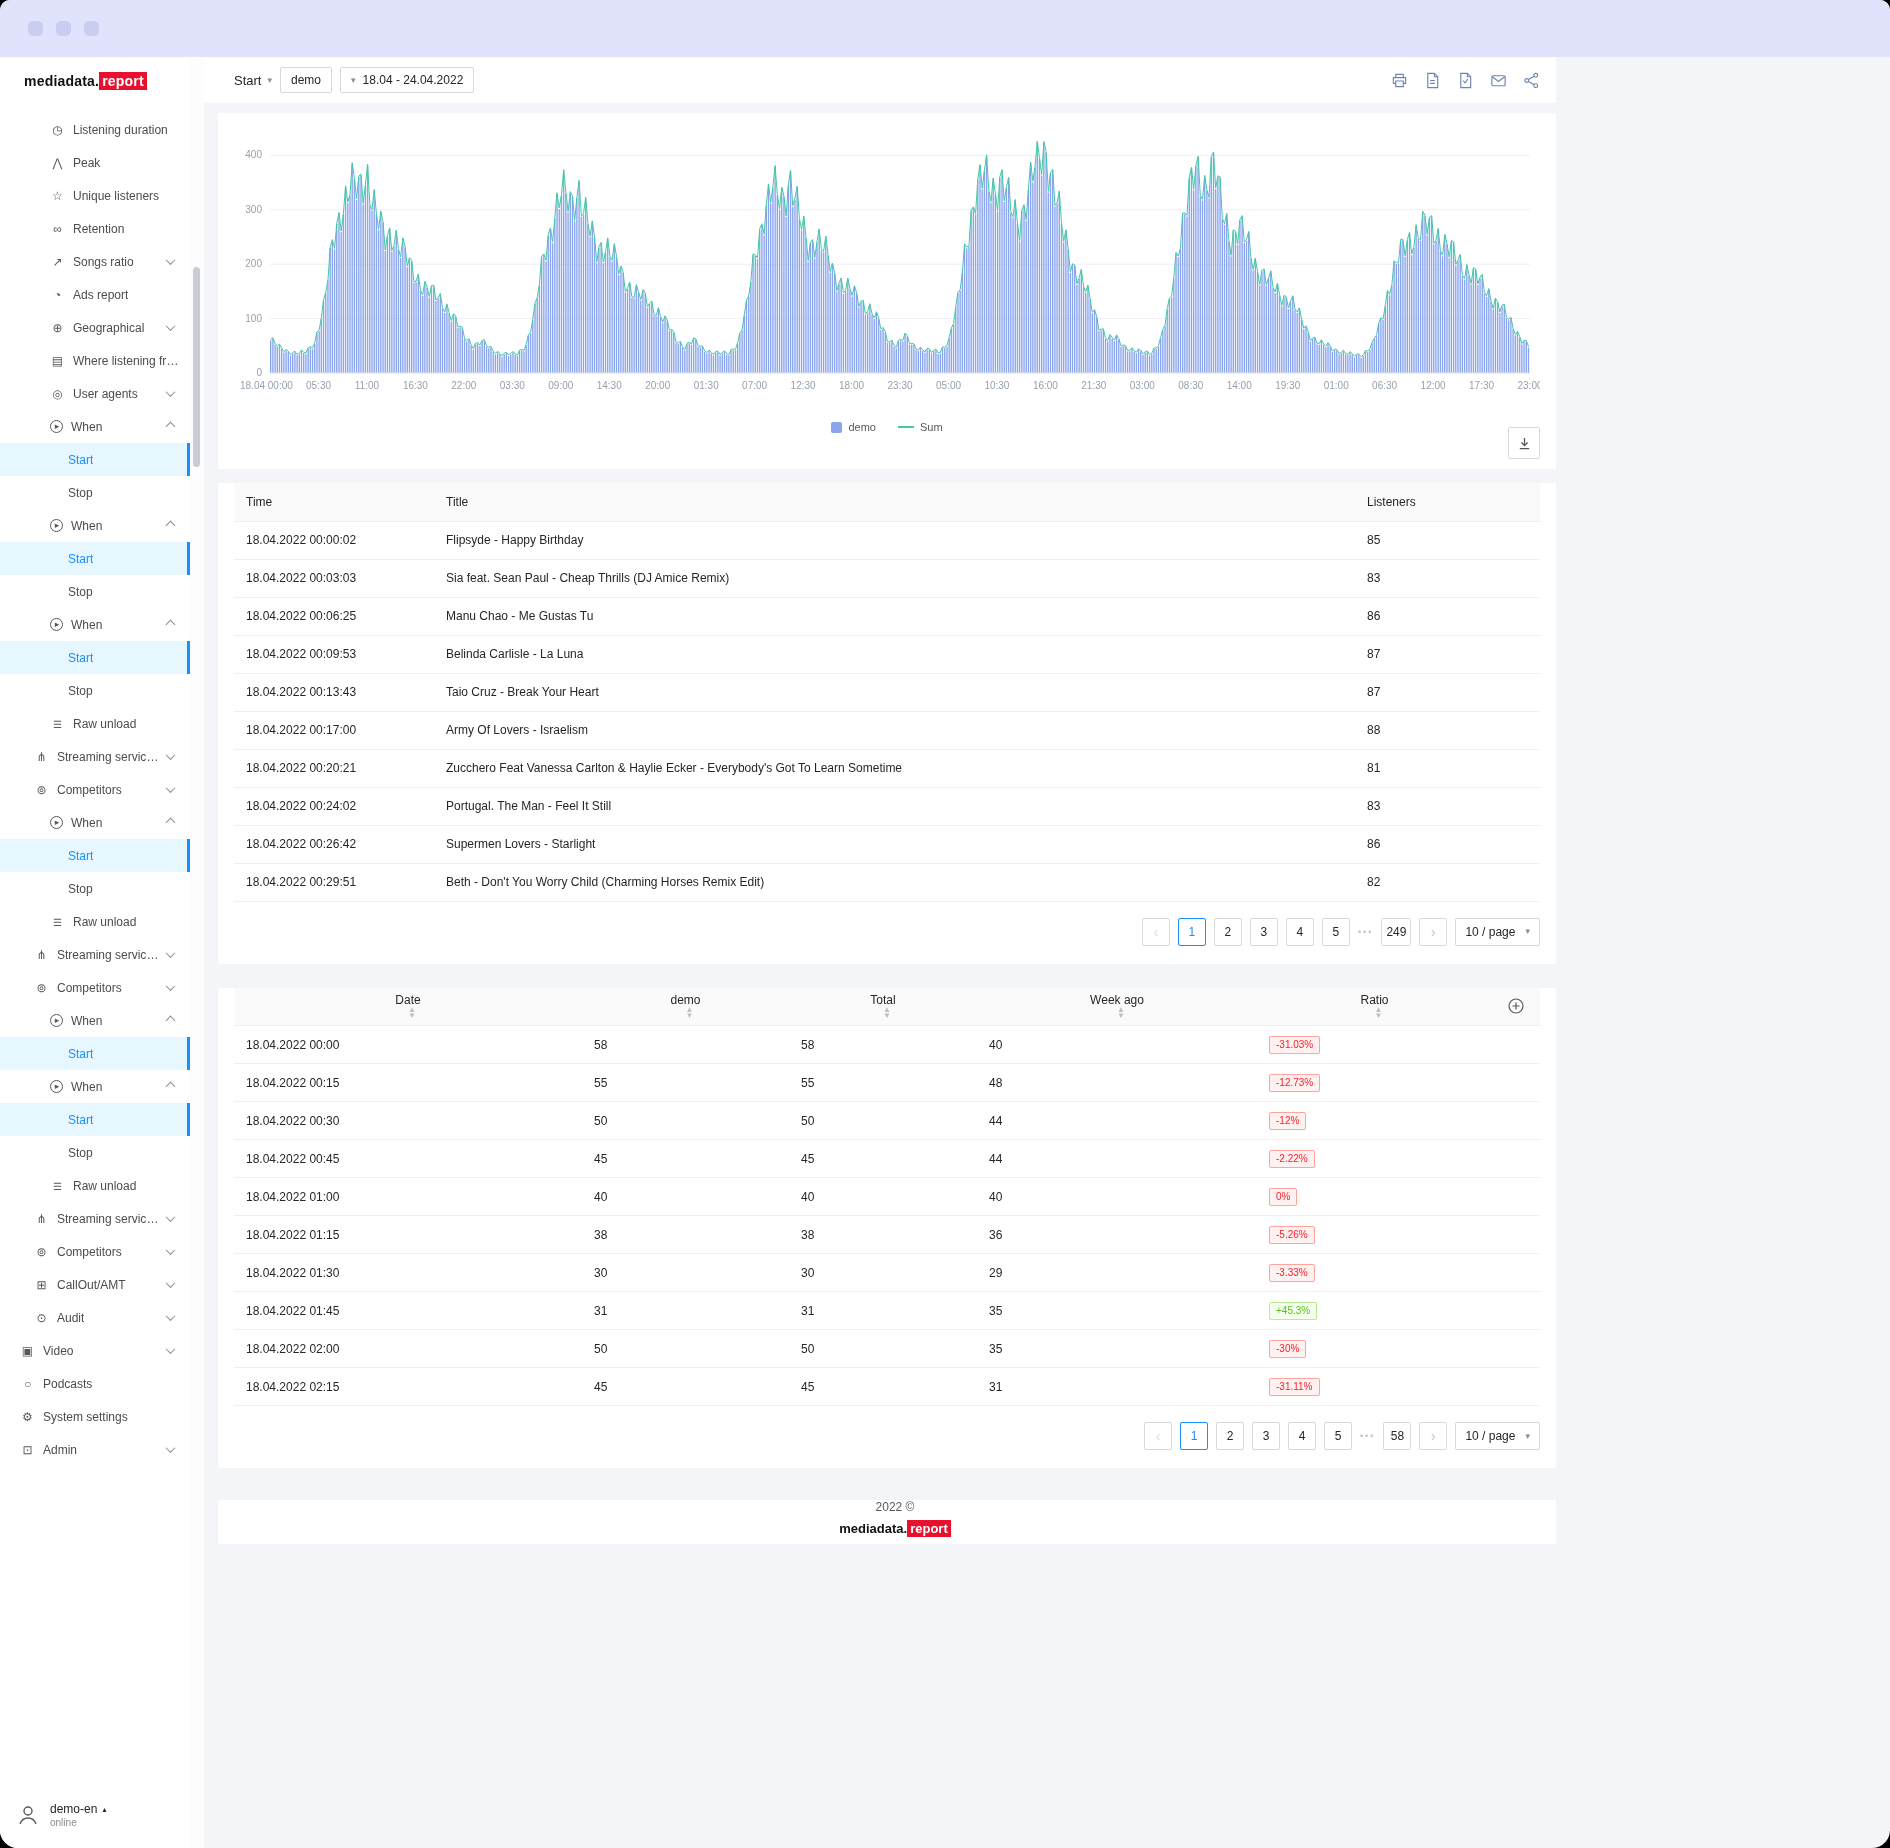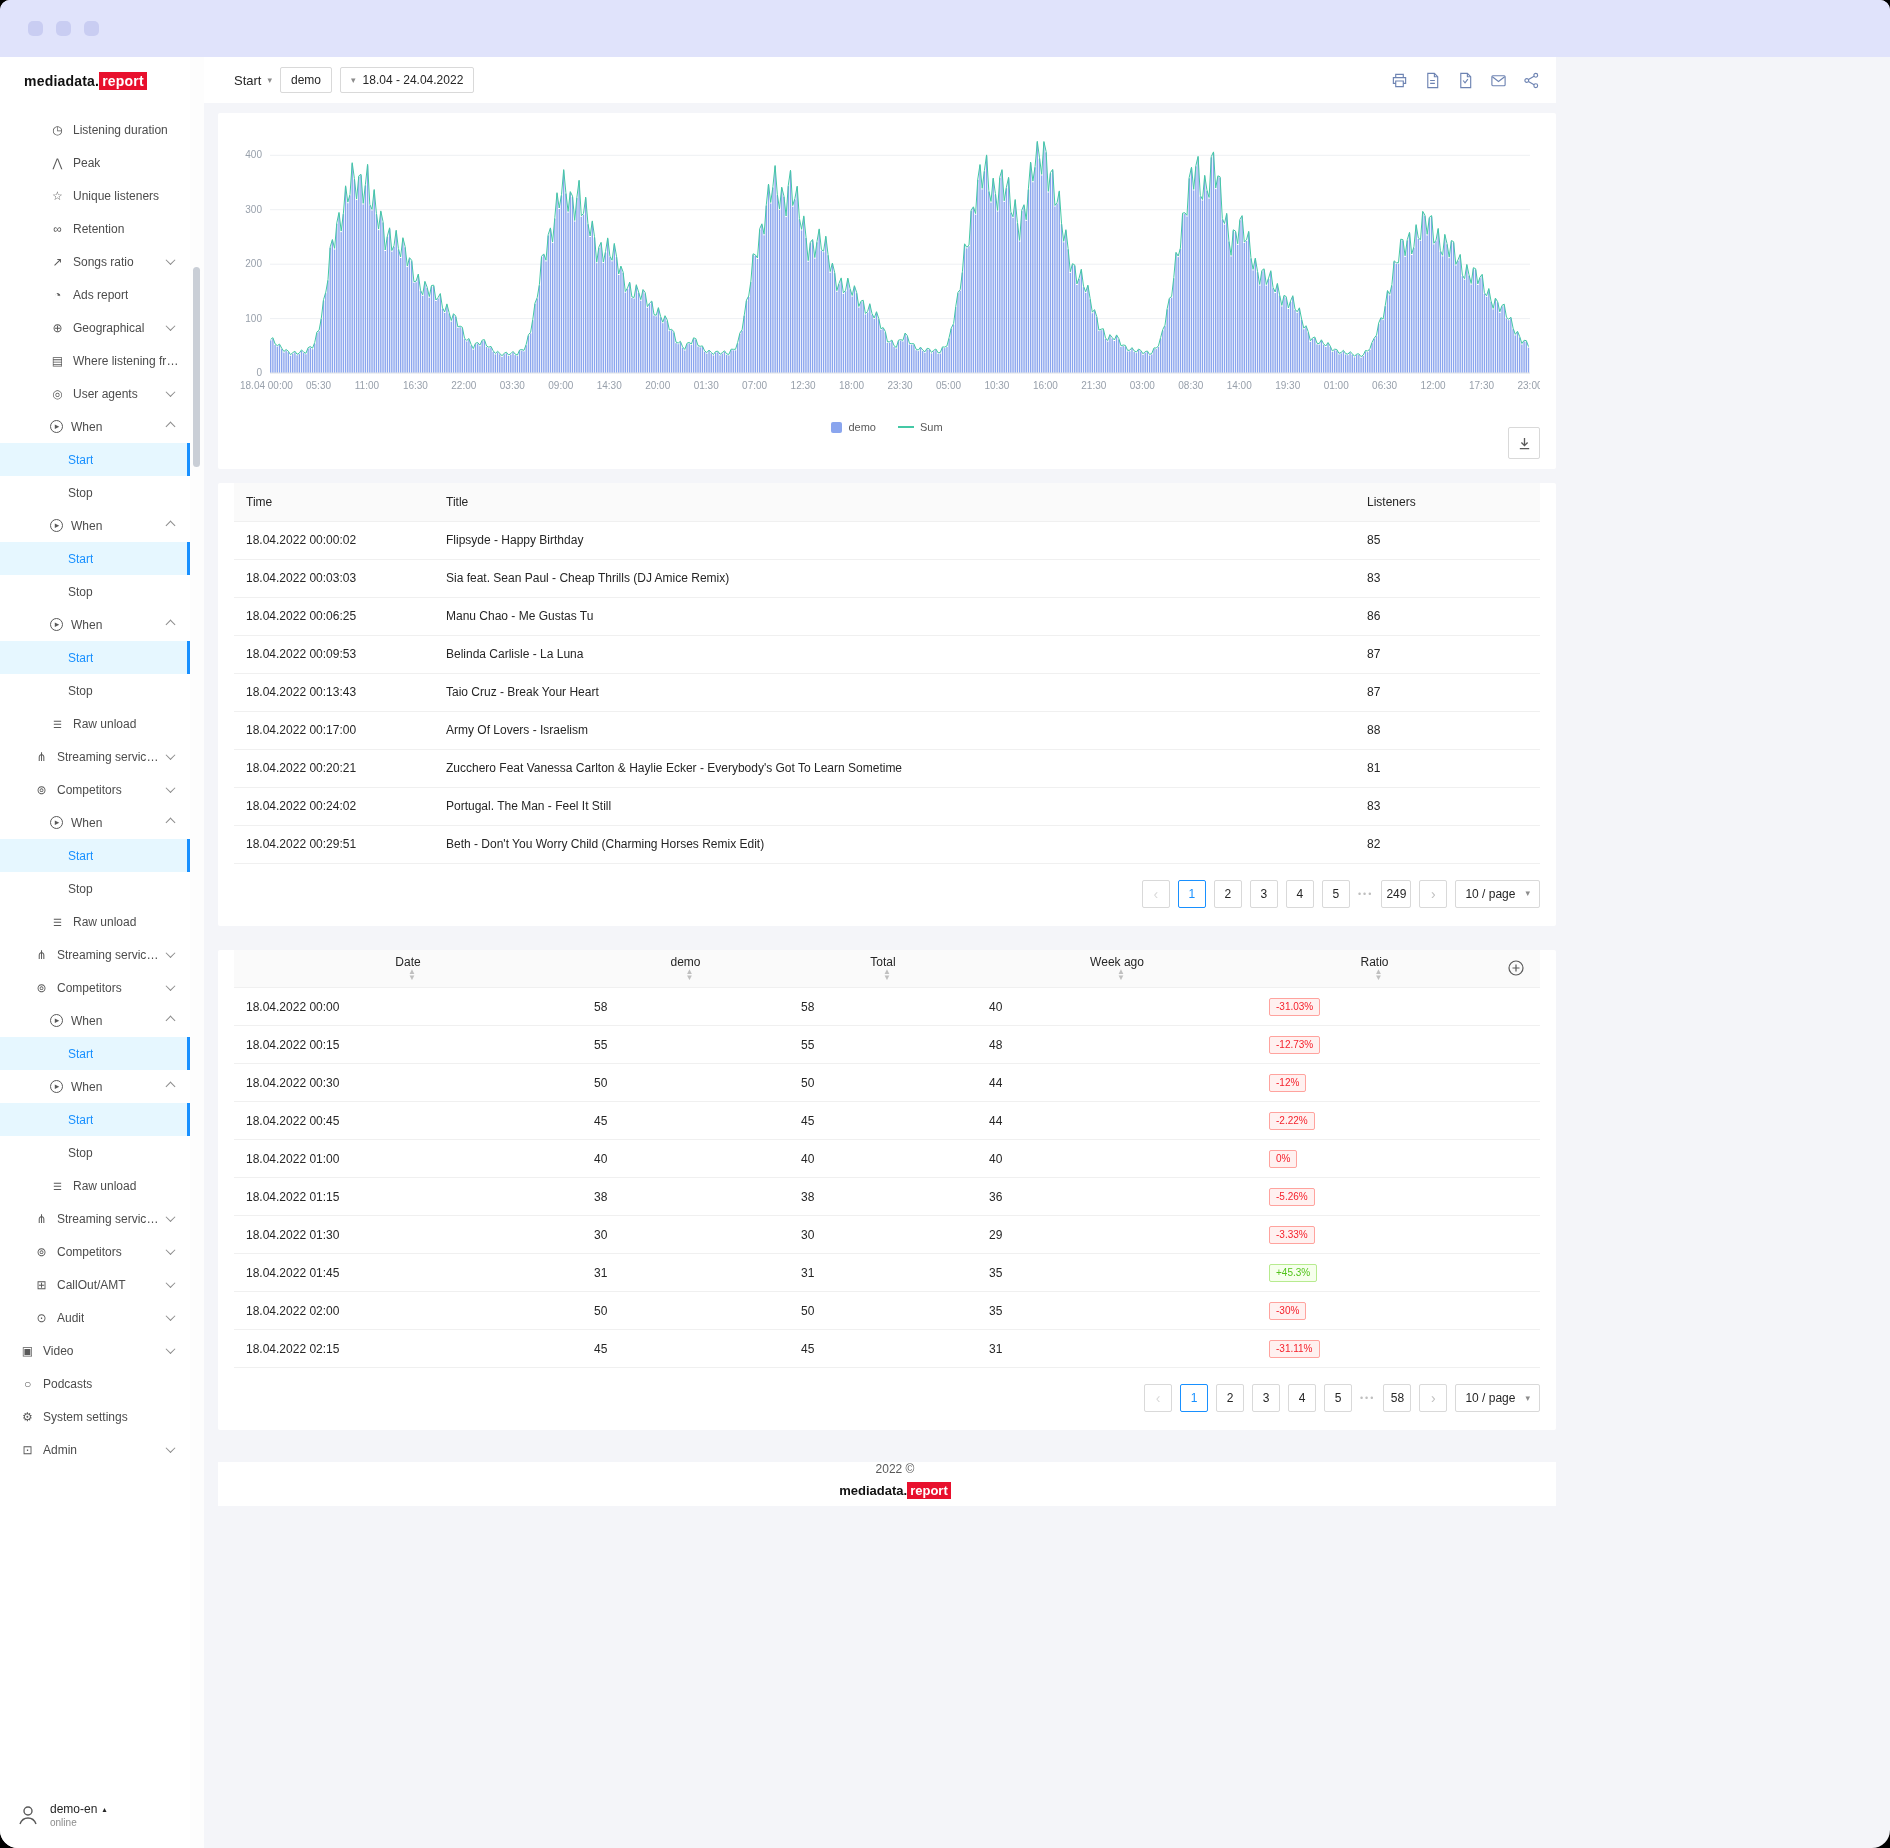--- a/index.html
+++ b/index.html
@@ -1033,20 +1033,25 @@
                 <td>18.04.2022 00:20:21</td>
                 <td>Zucchero Feat Vanessa Carlton &amp; Haylie Ecker - Everybody's Got To Learn Sometime</td>
                 <td>81</td>
               </tr>
               <tr>
                 <td>18.04.2022 00:24:02</td>
                 <td>Portugal. The Man - Feel It Still</td>
                 <td>83</td>
               </tr>
               <tr>
+                <td>18.04.2022 00:26:42</td>
+                <td>Supermen Lovers - Starlight</td>
+                <td>86</td>
+              </tr>
+              <tr>
                 <td>18.04.2022 00:29:51</td>
                 <td>Beth - Don't You Worry Child (Charming Horses Remix Edit)</td>
                 <td>82</td>
               </tr>
             </tbody>
         </table>
         <div class="pag" id="pag1">
             <span class="pag-item arrow disabled">‹</span>
             <span class="pag-item active">1</span>
             <span class="pag-item">2</span>

